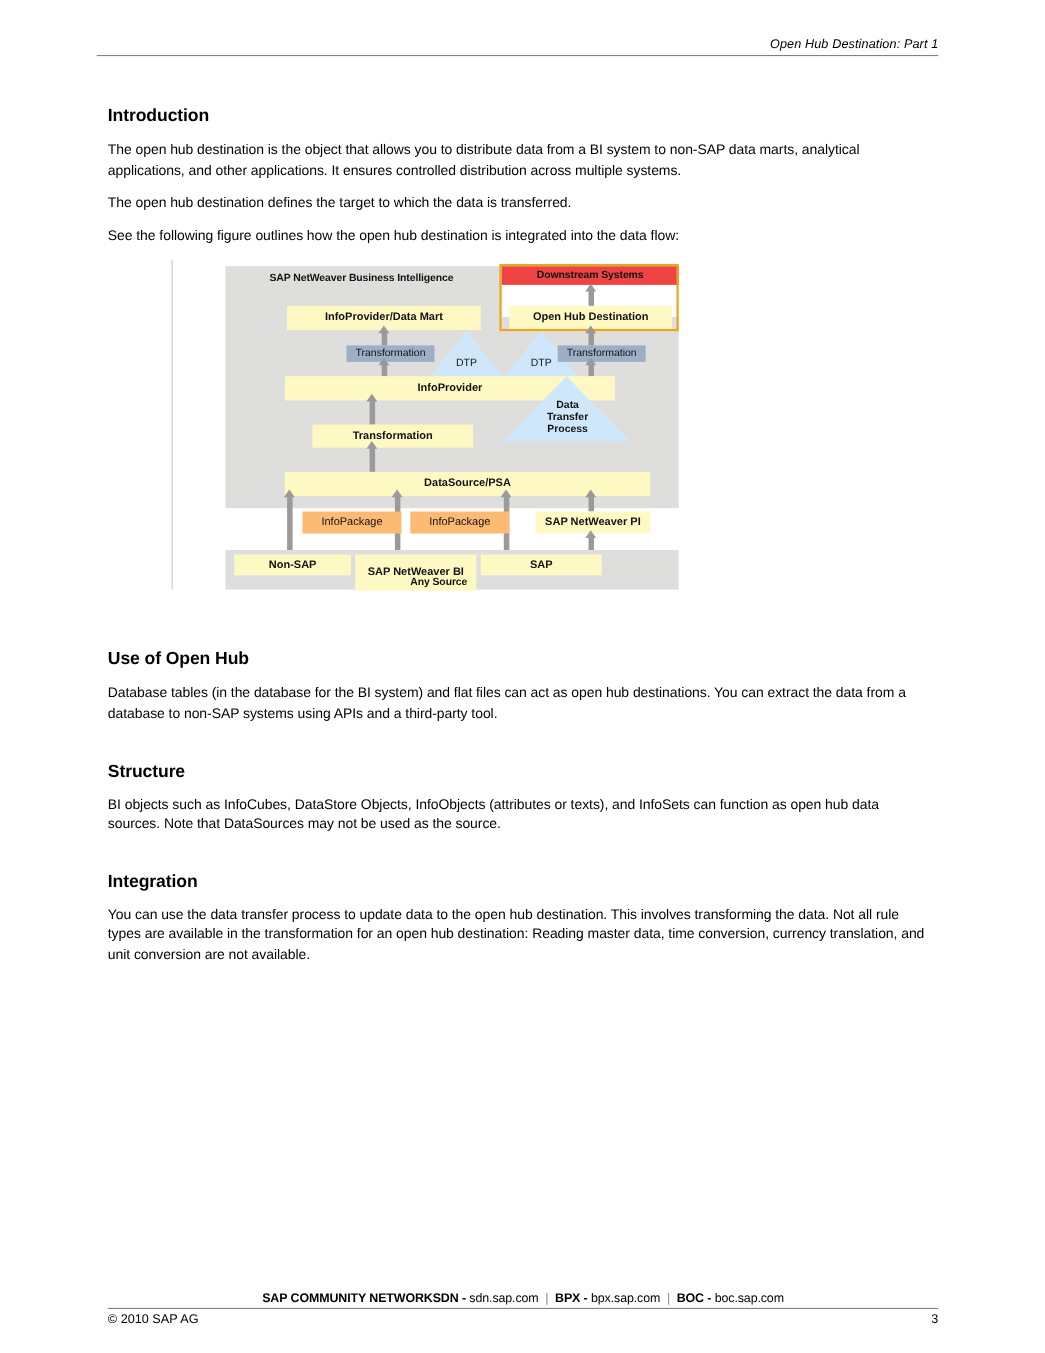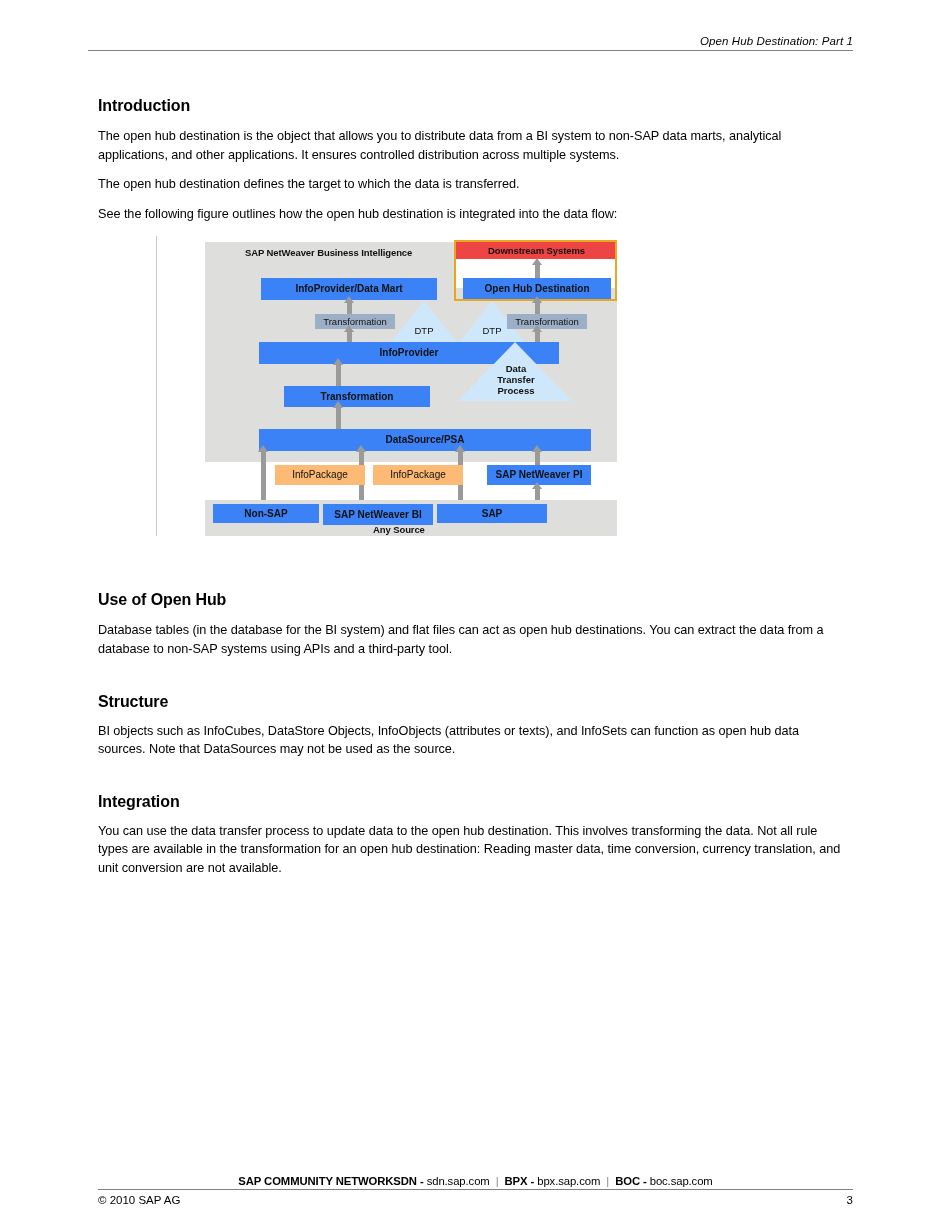--- a/index.html
+++ b/index.html
@@ -161,21 +161,21 @@
     position: absolute;
     display: flex;
     align-items: center;
     justify-content: center;
     box-sizing: border-box;
     font-weight: bold;
     color: #111111;
     text-align: center;
     line-height: 1.05;
   }
-  .box.blue   { background: #3b82f6; }
+  .box.blue   { background: #fef9c3; }
   .box.lblue  { background: #fdba74; font-weight: normal; }
   .box.trans  { background: #9dafc7; font-weight: normal; }
 
   .panel-title {
     position: absolute;
     font-size: 9.5px;
     font-weight: bold;
     color: #111;
     letter-spacing: -0.1px;
     white-space: nowrap;
@@ -328,21 +328,21 @@
         <div class="arrow" style="left:330px; top:215px; height:14px;"></div>
 
         <div class="box lblue" style="left:70px; top:229px; width:90px; height:20px; font-size:10px;">InfoPackage</div>
         <div class="box lblue" style="left:168px; top:229px; width:90px; height:20px; font-size:10px;">InfoPackage</div>
         <div class="box blue" style="left:282px; top:229px; width:104px; height:20px; font-size:10px;">SAP NetWeaver PI</div>
 
         <div class="arrow" style="left:330px; top:252px; height:12px;"></div>
 
         <div class="panel-src"></div>
         <div class="box blue" style="left:8px; top:268px; width:106px; height:19px; font-size:10px;">Non-SAP</div>
-        <div class="box blue" style="left:118px; top:268px; width:110px; height:21px; font-size:10px;">SAP NetWeaver BI</div>
+        <div class="box blue" style="left:118px; top:268px; width:110px; height:33px; font-size:10px;">SAP NetWeaver BI</div>
         <div class="box blue" style="left:232px; top:268px; width:110px; height:19px; font-size:10px;">SAP</div>
         <div class="panel-title" style="left:168px; top:288px;">Any Source</div>
 
       </div>
     </div>
 
     <div class="spacer-lg"></div>
 
     <h2 class="section-heading">Use of Open Hub</h2>
     <p class="body-text">Database tables (in the database for the BI system) and flat files can act as open hub destinations. You can extract the data from a database to non-SAP systems using APIs and a third-party tool.</p>

